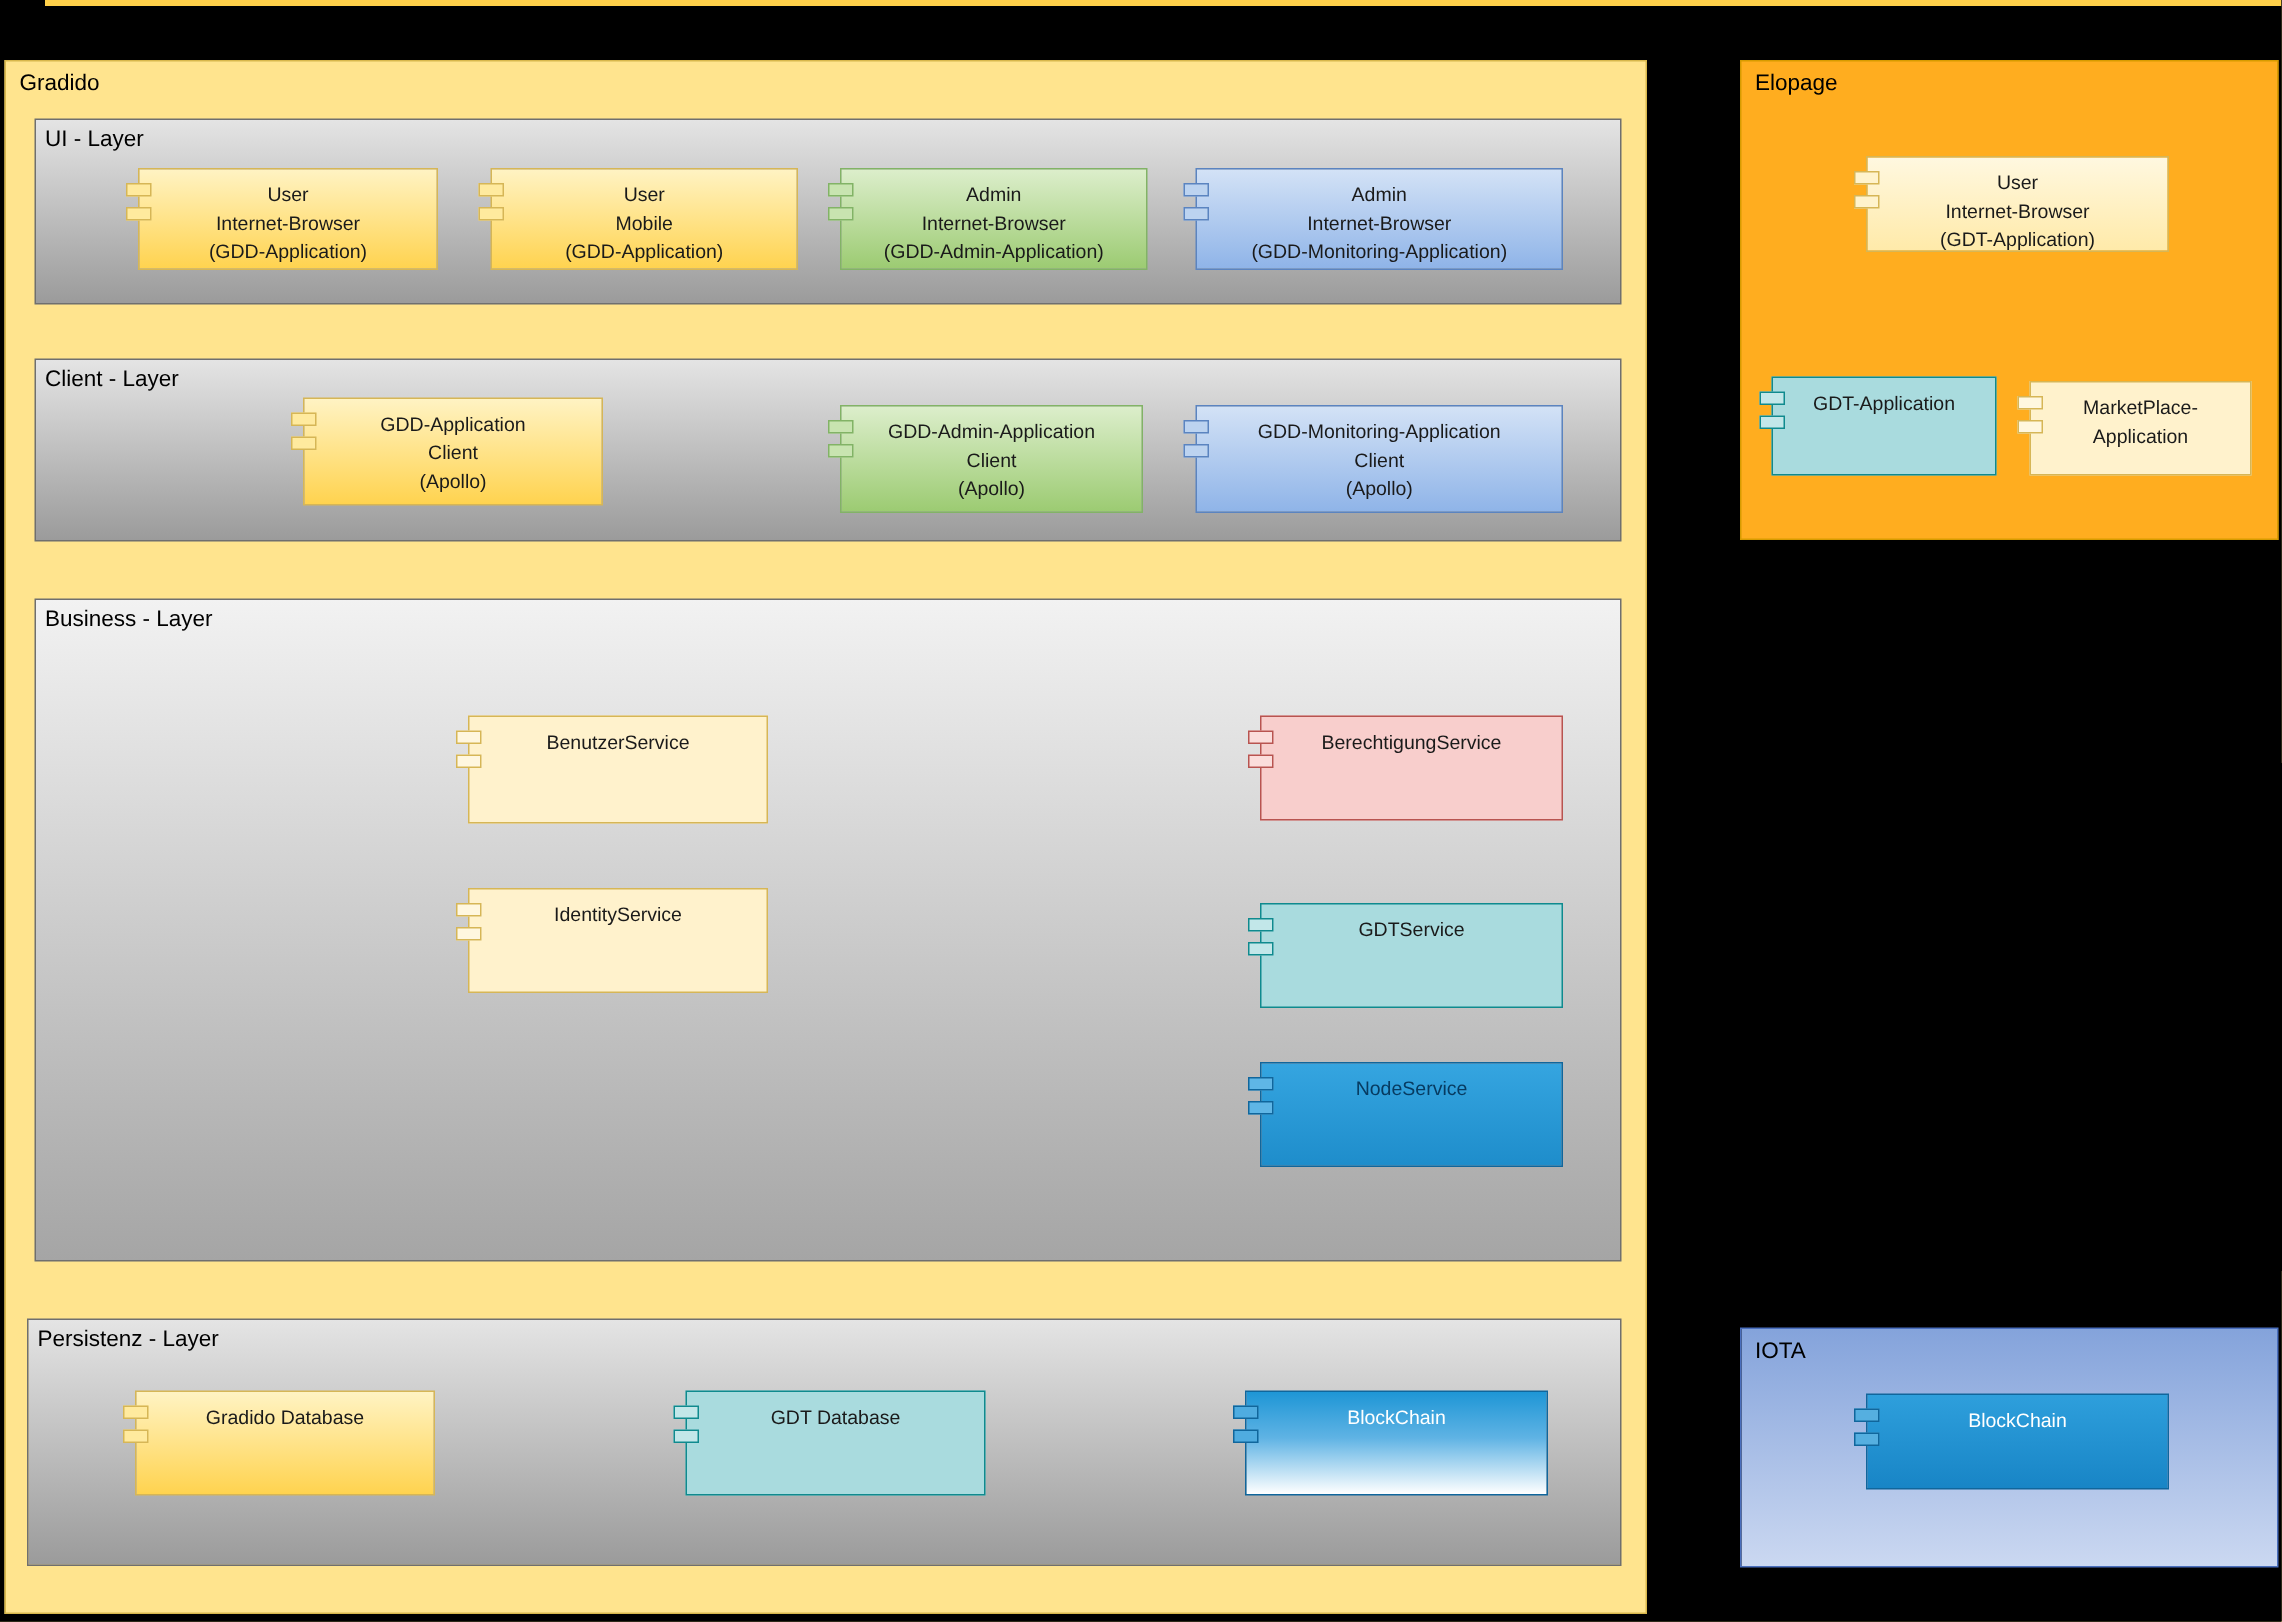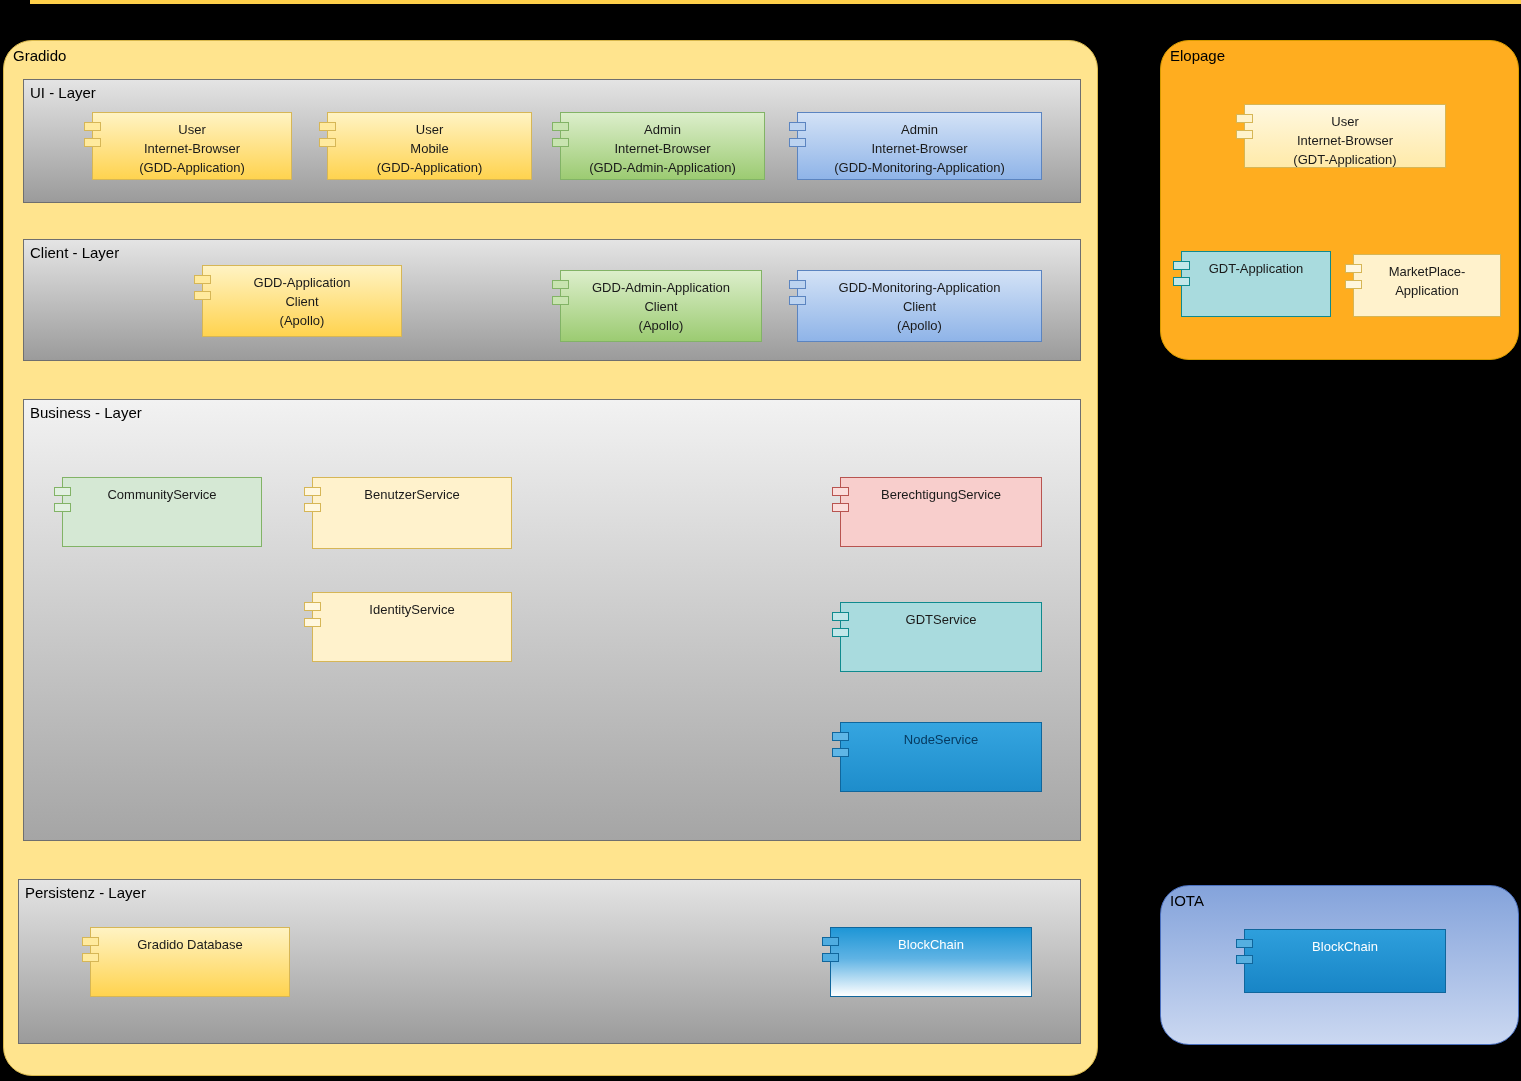--- a/index.html
+++ b/index.html
@@ -5,21 +5,21 @@
   * { box-sizing: border-box; margin: 0; padding: 0; }
   html, body { background: #000; }
   .stage {
     position: relative; width: 1521px; height: 1081px;
     background: #000; overflow: hidden;
     font-family: "Liberation Sans", sans-serif; color: #1a1a1a;
   }
   .edge-strip { position: absolute; left: 30px; top: 0; width: 1491px; height: 4px; background: #FFD04A; }
 
   
-  .container { position: absolute; border-radius: 29px; }
+  .container { position: absolute; }
   .container-gradido { left: 3px; top: 40px; width: 1095px; height: 1036px; background: #FFE48E; border: 1px solid #D8B74C; }
   .container-elopage { left: 1160px; top: 40px; width: 359px; height: 320px; background: #FFAD1F; border: 1px solid #D79B00; }
   .container-iota    { left: 1160px; top: 885px; width: 359px; height: 160px; background: linear-gradient(#84A3DB, #CBD8F1); border: 1px solid #4A6FBE; }
   .container-label { position: absolute; top: 6px; left: 9px; font-size: 15px; color: #000; }
 
   
   .layer { position: absolute; border: 1px solid #6F6F6F; background: linear-gradient(#E4E4E4, #9B9B9B); }
   .layer.business { background: linear-gradient(#F2F2F2, #A5A5A5); }
   .layer-label { position: absolute; top: 4px; left: 6px; font-size: 15px; color: #000; text-align: center; }
 
@@ -106,59 +106,59 @@
         <span class="tab t2"></span>
         <span class="comp-label">GDD-Monitoring-Application
 Client
 (Apollo)</span>
       </div>
     </div>
 
     <div class="layer business" style="left:19px;top:358px;width:1058px;height:442px">
       <span class="layer-label">Business - Layer</span>
 
-      <div class="comp v-greenflat" style="left:38px;top:77px;width:200px;height:70px">
-        <span class="tab t1"></span>
-        <span class="tab t2"></span>
-        <span class="comp-label">CommunityService</span>
-      </div>
       <div class="comp v-cream" style="left:288px;top:77px;width:200px;height:72px">
         <span class="tab t1"></span>
         <span class="tab t2"></span>
         <span class="comp-label">BenutzerService</span>
       </div>
       <div class="comp v-pink" style="left:816px;top:77px;width:202px;height:70px">
         <span class="tab t1"></span>
         <span class="tab t2"></span>
         <span class="comp-label">BerechtigungService</span>
       </div>
       <div class="comp v-cream" style="left:288px;top:192px;width:200px;height:70px">
         <span class="tab t1"></span>
         <span class="tab t2"></span>
         <span class="comp-label">IdentityService</span>
       </div>
       <div class="comp v-teal" style="left:816px;top:202px;width:202px;height:70px">
         <span class="tab t1"></span>
         <span class="tab t2"></span>
         <span class="comp-label">GDTService</span>
       </div>
-      <div class="comp v-node" style="left:816px;top:322px;width:202px;height:70px">
+      <div class="comp v-node" style="left:816px;top:308px;width:202px;height:70px">
         <span class="tab t1"></span>
         <span class="tab t2"></span>
         <span class="comp-label">NodeService</span>
       </div>
     </div>
 
     <div class="layer" style="left:14px;top:838px;width:1063px;height:165px">
       <span class="layer-label">Persistenz - Layer</span>
 
       <div class="comp v-yellow" style="left:71px;top:47px;width:200px;height:70px">
         <span class="tab t1"></span>
         <span class="tab t2"></span>
         <span class="comp-label">Gradido Database</span>
+      </div>
+      <div class="comp v-teal" style="left:438px;top:47px;width:200px;height:70px">
+        <span class="tab t1"></span>
+        <span class="tab t2"></span>
+        <span class="comp-label">GDT Database</span>
       </div>
       <div class="comp v-chain" style="left:811px;top:47px;width:202px;height:70px">
         <span class="tab t1"></span>
         <span class="tab t2"></span>
         <span class="comp-label">BlockChain</span>
       </div>
     </div>
   </div>
 
   <div class="container container-elopage">

